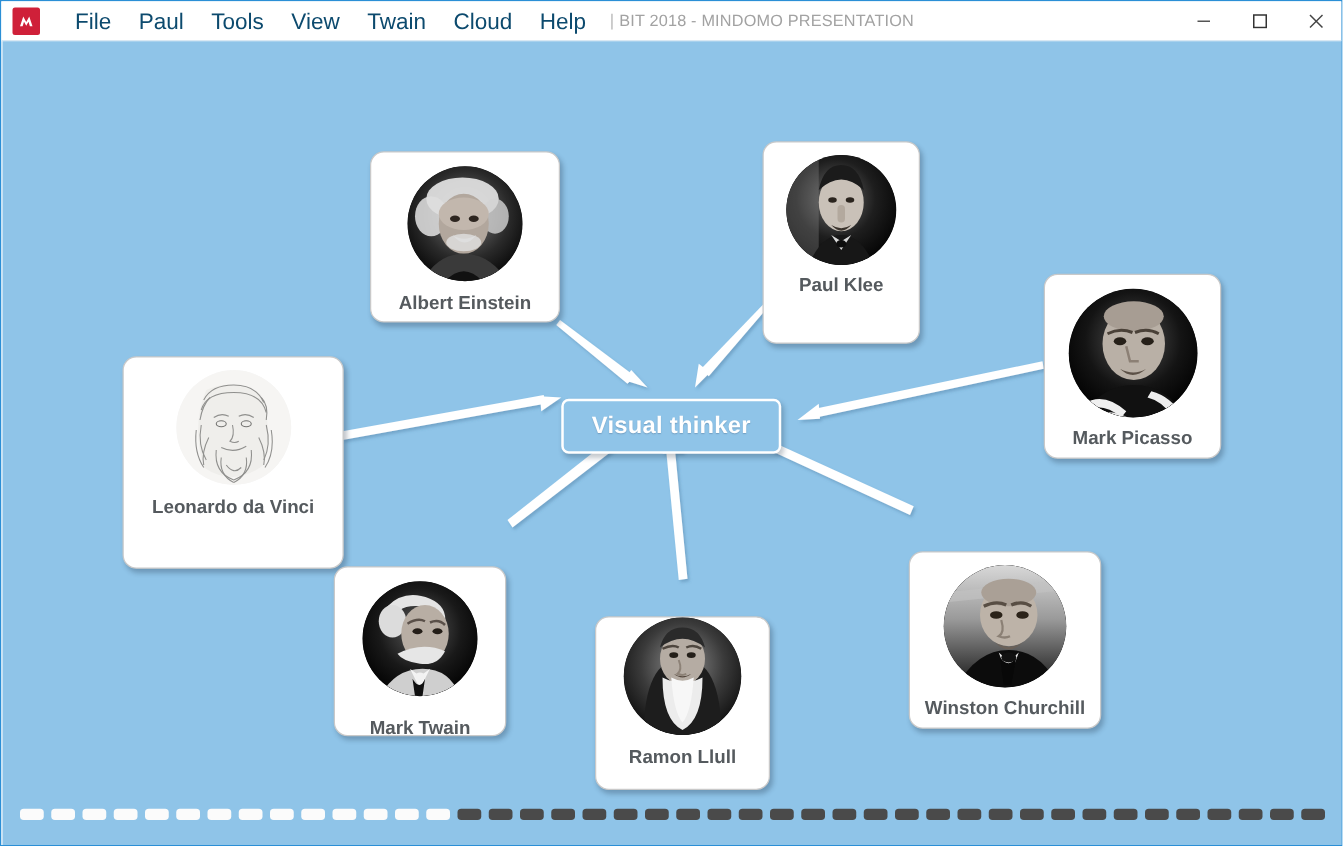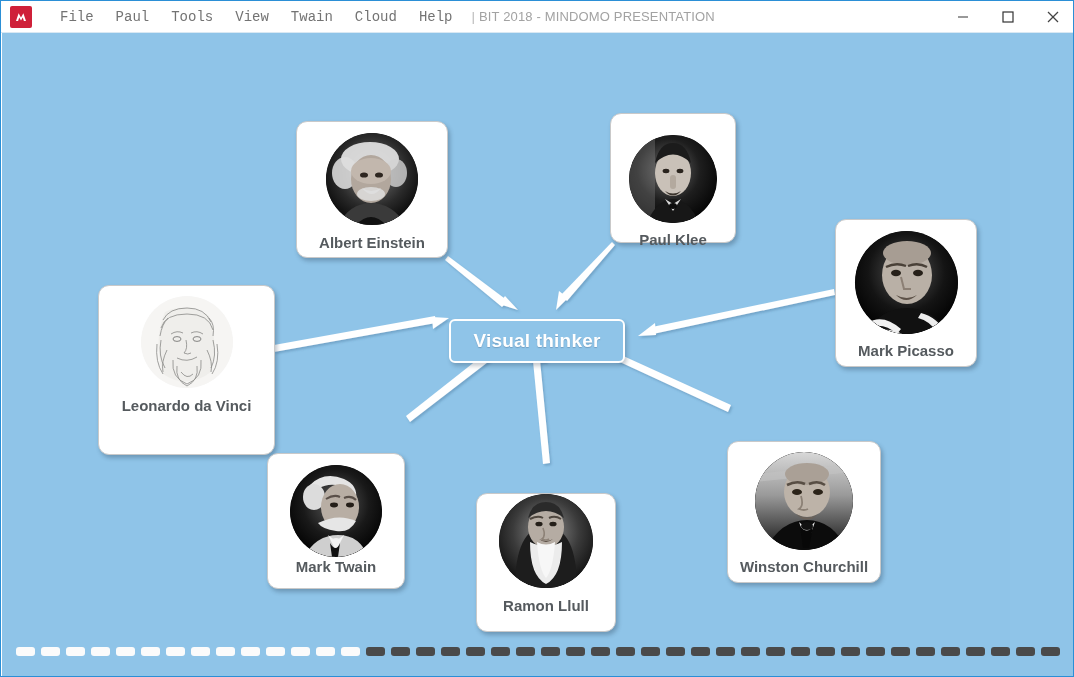--- a/index.html
+++ b/index.html
@@ -45,27 +45,26 @@
   }
   #app-icon svg { display: block; }
 
   .menubar {
     display: flex;
     align-items: center;
     margin-left: 17px;
     height: 32px;
   }
   .menu-item {
-    font-size: 14px;
-    color: #737373;
+    font-size: 18px;
+    color: #0c4a6e;
     padding: 0 11px;
     line-height: 32px;
     cursor: default;
     white-space: nowrap;
-    font-family: Liberation Mono, monospace;
   }
 
   .title-sep {
     color: #b9b9b9;
     font-size: 13.5px;
     margin: 0 4px 0 8px;
     line-height: 32px;
   }
   #doc-title {
     font-size: 13px;
@@ -293,21 +292,21 @@
             <path d="M36 55 q9 6 19 0 q-9 12 -19 0Z" fill="#e9e9e9" opacity="0.9"></path>
             <ellipse cx="45" cy="61" rx="14" ry="7" fill="#ddd" opacity="0.85"></ellipse>
             <path d="M12 92 q12 -22 33 -22 q21 0 35 22 Z" fill="#3a3a3a"></path>
             <path d="M30 92 q15 -16 30 0 Z" fill="#111"></path>
           </g>
         </svg>
       </div>
       <div class="node-label" style="margin-top:10px;">Albert Einstein</div>
     </div>
 
-    <div class="node" style="left:608px; top:80px; width:126px; height:130px; padding-top:21px;">
+    <div class="node" style="left:608px; top:80px; width:126px; height:162px; padding-top:10px;">
       <div class="portrait" style="width:88px;height:88px;">
         <svg width="88" height="88" viewBox="0 0 88 88">
           <defs>
             <radialGradient id="klee-bg" cx="45%" cy="40%" r="65%">
               <stop offset="0%" stop-color="#6e6e6e"></stop>
                 <stop offset="55%" stop-color="#1e1e1e"></stop>
                 <stop offset="100%" stop-color="#020202"></stop>
             </radialGradient>
             <clipPath id="klee-clip">
                 <circle cx="44" cy="44" r="44"></circle>
@@ -426,21 +425,21 @@
             <path d="M36 34 q8 -5 14 -2" stroke="#5a5049" stroke-width="2" fill="none"></path>
             <path d="M54 33 q7 -3 12 2" stroke="#5a5049" stroke-width="2" fill="none"></path>
             <path d="M28 58 q20 -10 38 -2 q-6 12 -20 10 q-14 -2 -18 -8Z" fill="#e6e6e6"></path>
             <path d="M14 92 q12 -22 34 -22 q22 0 30 22 Z" fill="#cfcfcf"></path>
             <path d="M38 70 l8 16 l8 -16 l-8 6 Z" fill="#f4f4f4"></path>
             <path d="M40 78 q6 10 10 0 l-2 14 l-6 0Z" fill="#101010"></path>
             <ellipse cx="46" cy="76" rx="4" ry="3" fill="#f2f2f2"></ellipse>
           </g>
         </svg>
       </div>
-      <div class="node-label" style="margin-top:2px;">Mark Twain</div>
+      <div class="node-label" style="margin-top:18px;">Mark Twain</div>
     </div>
 
     <div class="node" style="left:474px; top:460px; width:140px; height:139px; ">
       <div class="portrait" style="width:94px;height:94px;">
         <svg width="94" height="94" viewBox="0 0 94 94">
           <defs>
             <radialGradient id="llull-bg" cx="50%" cy="40%" r="64%">
               <stop offset="0%" stop-color="#8f8f8f"></stop>
                 <stop offset="55%" stop-color="#3b3b3b"></stop>
                 <stop offset="100%" stop-color="#0a0a0a"></stop>

